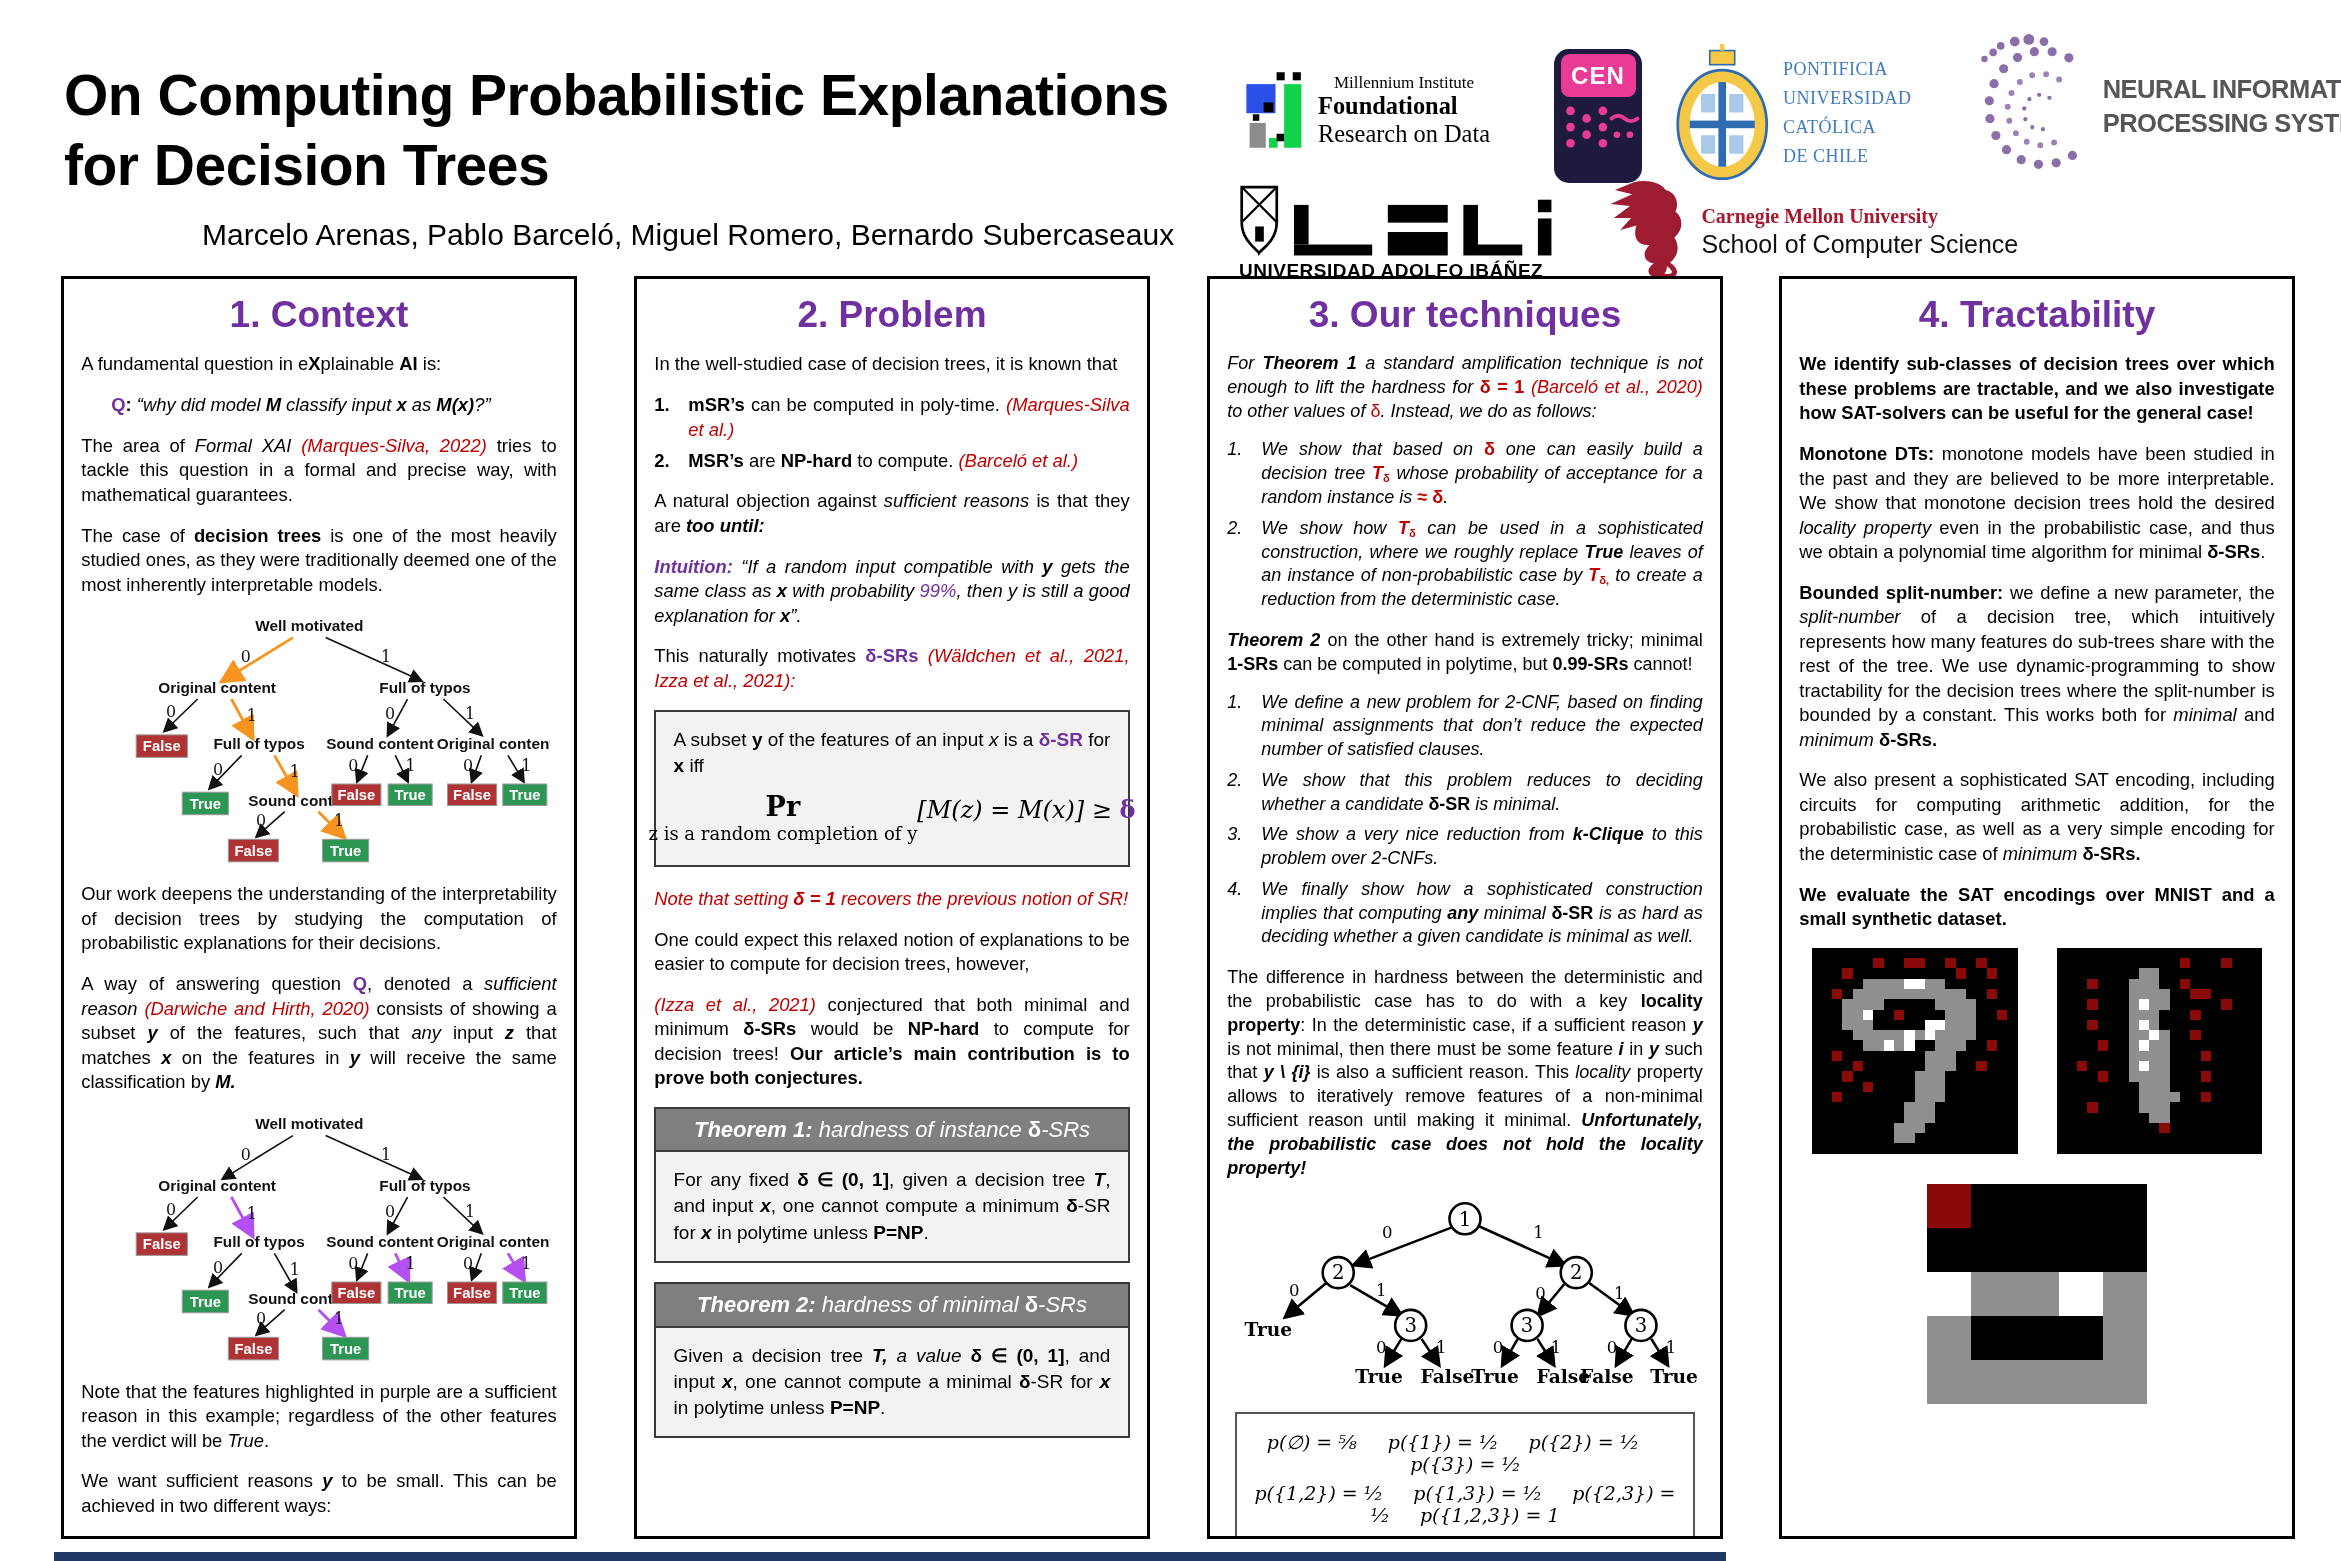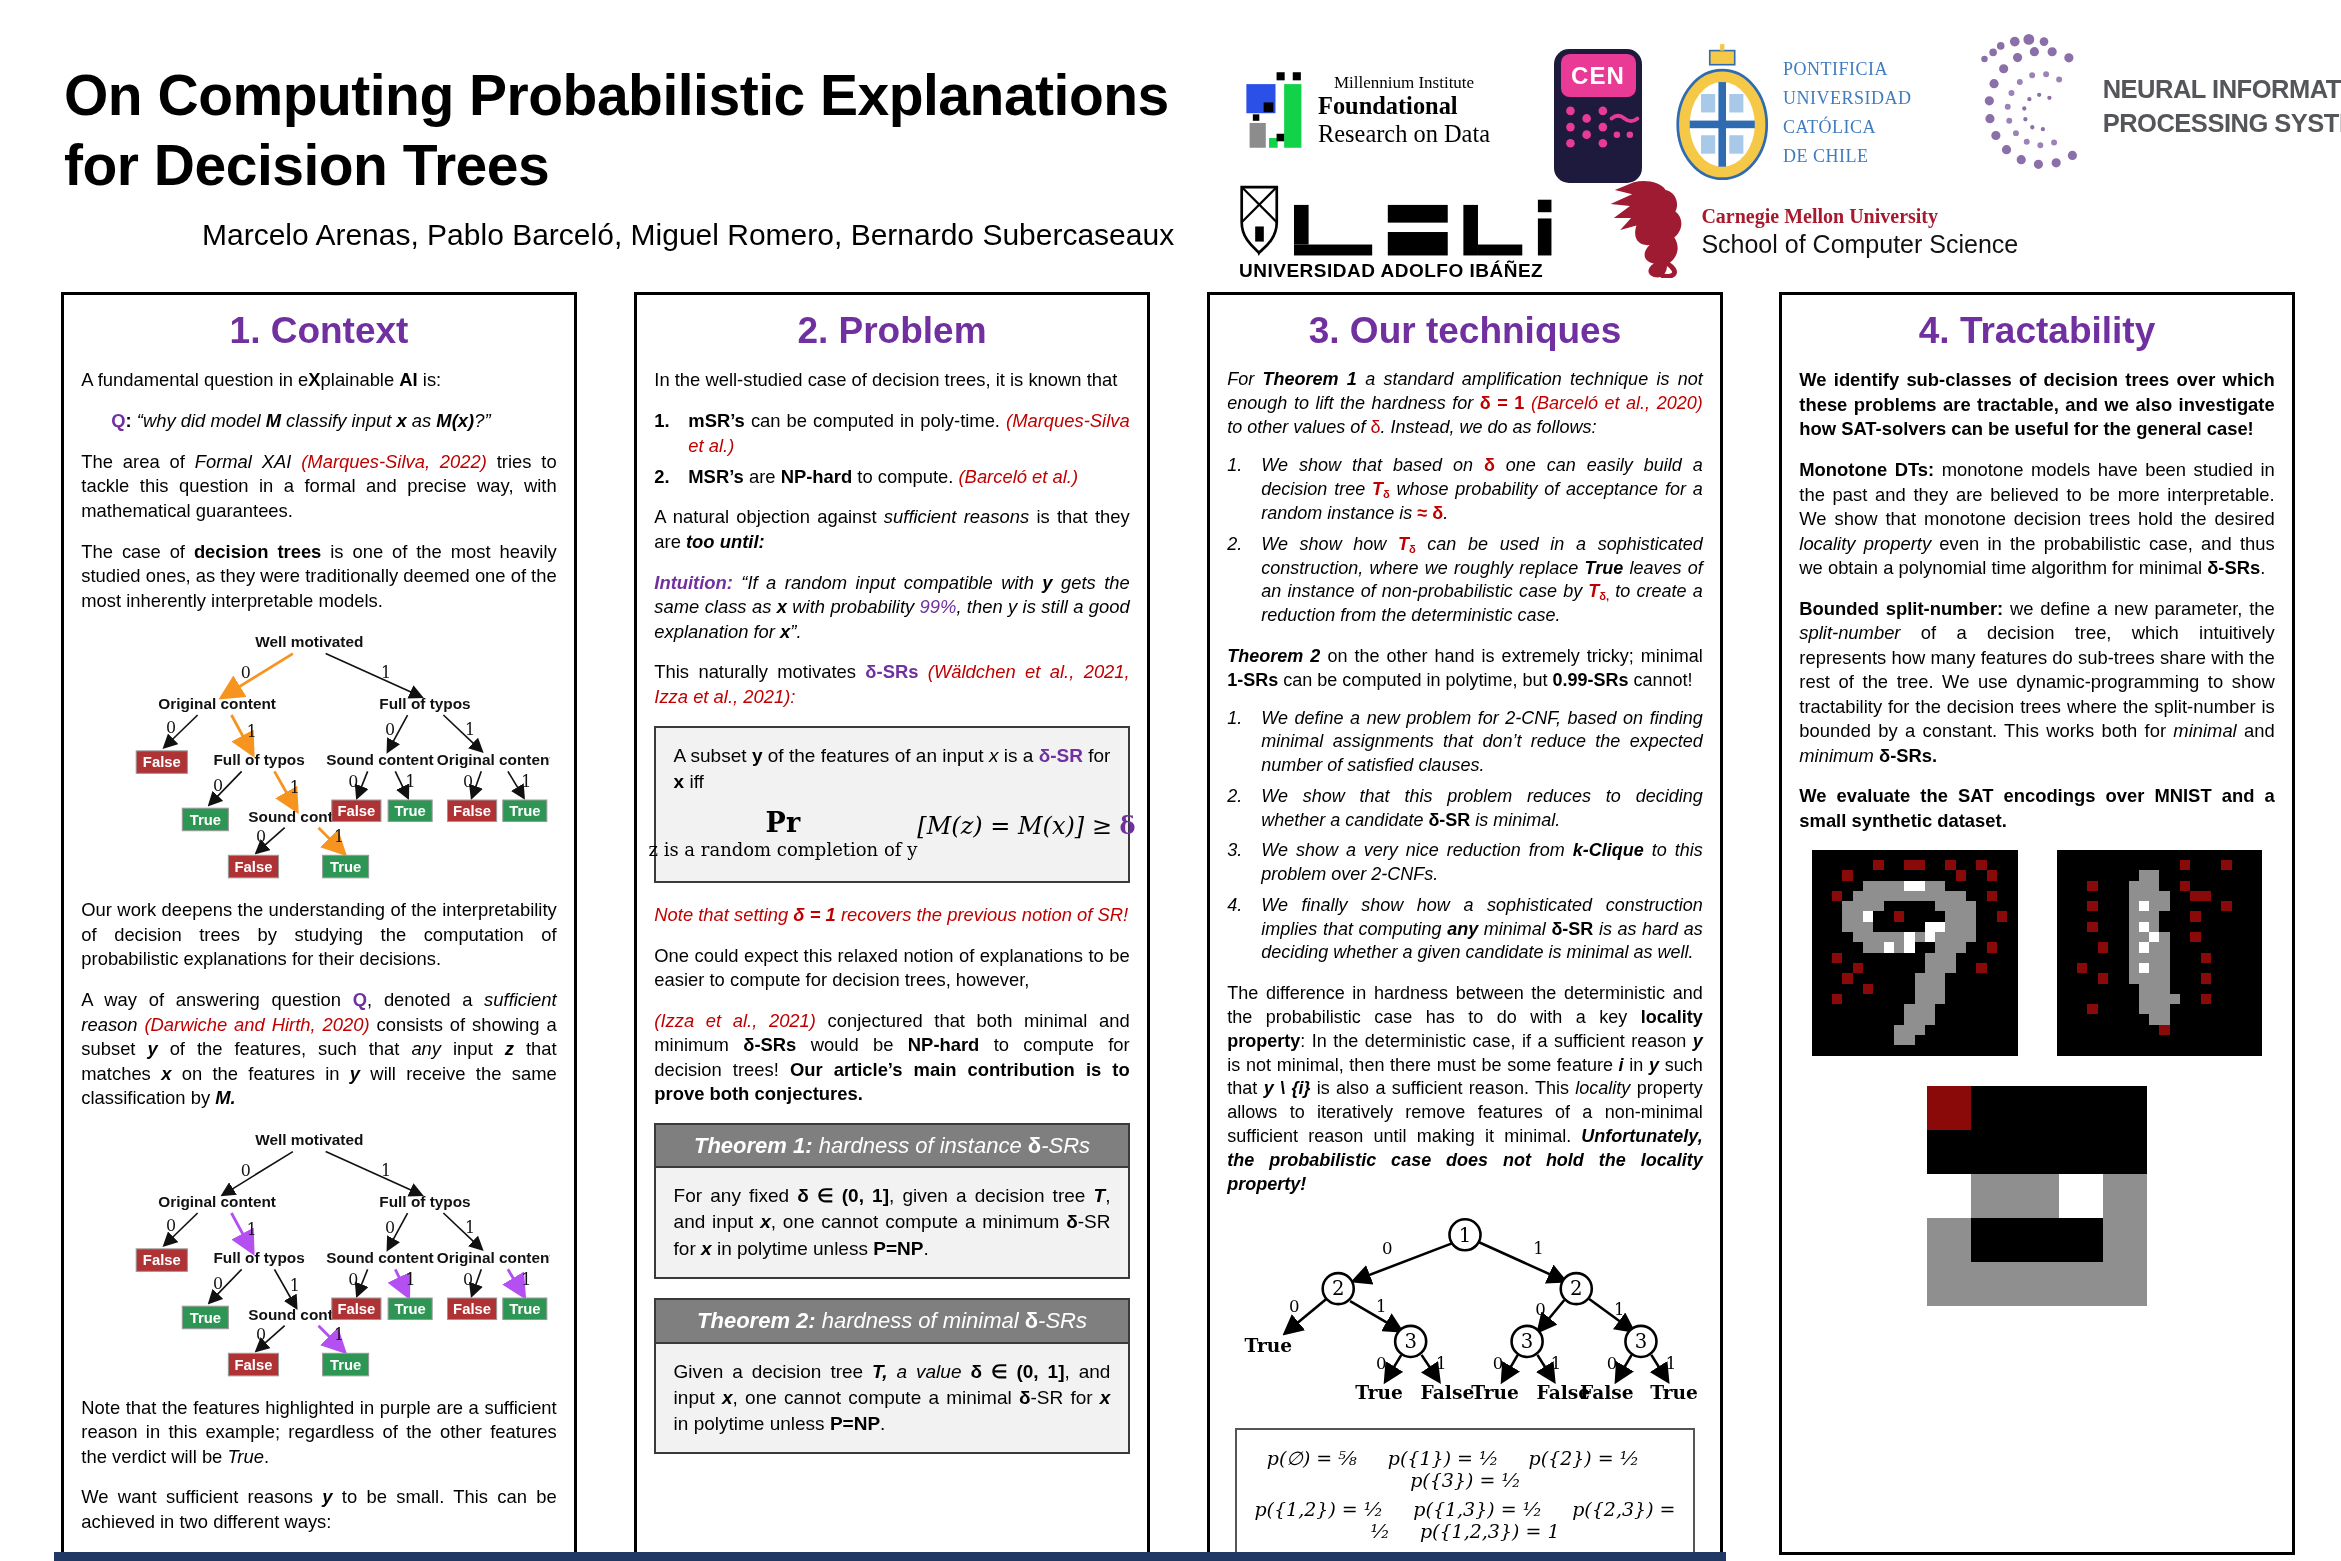--- a/index.html
+++ b/index.html
@@ -27,21 +27,21 @@
   .neurips-text{color:#55565A;font-size:25.5px;font-weight:bold;line-height:1.3;letter-spacing:-0.5px;white-space:nowrap;}
   .logo-uai{left:1239px;top:184px;flex-direction:column;align-items:flex-start;}
   .uai-row{display:flex;align-items:flex-end;gap:14px;}
   .uai-text{font-size:19px;font-weight:bold;letter-spacing:0.5px;margin-top:4.3px;white-space:nowrap;}
   .logo-cmu{left:1604px;top:178px;gap:5.4px;align-items:flex-start;}
   .cmu-text{margin-top:26px;line-height:1.25;}
   .cmu-l1{color:#A6192E;font-family:"Liberation Serif",serif;font-weight:bold;font-size:20px;}
   .cmu-l2{color:#111;font-size:25px;}
 
   
-  .col{position:absolute;top:292px;width:516px;height:1263px;border:3.8px solid #000;box-sizing:border-box;
+  .col{position:absolute;top:276px;width:516px;height:1263px;border:3.8px solid #000;box-sizing:border-box;
        background:#fff;padding:8.7px 17.3px;overflow:hidden;}
   #col1{left:61px;} #col2{left:634px;} #col3{left:1207px;} #col4{left:1779px;}
   .col-heading{font-size:37px;font-weight:bold;color:#7030A0;text-align:center;margin:6.5px 0 16.3px;}
   .para{font-size:18.4px;line-height:1.33;text-align:justify;margin:0 0 16.3px;}
   #col3 .para{font-size:18px;margin-bottom:14px;}
   .q-line{padding-left:30px;text-align:left;}
   .f-b{font-weight:bold;}
   .f-i{font-style:italic;}
   .f-r{color:#C00000;}
   .f-p{color:#7030A0;}
@@ -516,20 +516,21 @@
     <div class="probline">p(∅) = ⁵⁄₈   p({1}) = ¹⁄₂   p({2}) = ¹⁄₂   p({3}) = ¹⁄₂</div>
     <div class="probline">p({1,2}) = ¹⁄₂   p({1,3}) = ¹⁄₂   p({2,3}) = ¹⁄₂   p({1,2,3}) = 1</div>
   </div>
 </div>
 
 <div class="col" id="col4">
   <div class="col-heading">4. Tractability</div>
   <p class="para"><span class="f-b">We identify sub-classes of decision trees over which these problems are tractable, and we also investigate how SAT-solvers can be useful for the general case!</span></p>
   <p class="para"><span class="f-b">Monotone DTs:</span><span> monotone models have been studied in the past and they are believed to be more interpretable. We show that monotone decision trees hold the desired </span><span class="f-i">locality property</span><span> even in the probabilistic case, and thus we obtain a polynomial time algorithm for minimal </span><span class="f-b">δ-SRs</span><span>.</span></p>
   <p class="para"><span class="f-b">Bounded split-number:</span><span> we define a new parameter, the </span><span class="f-i">split-number</span><span> of a decision tree, which intuitively represents how many features do sub-trees share with the rest of the tree. We use dynamic-programming to show tractability for the decision trees where the split-number is bounded by a constant. This works both for </span><span class="f-i">minimal</span><span> and </span><span class="f-i">minimum</span><span class="f-b"> δ-SRs.</span></p>
+  <p class="para"><span>We also present a sophisticated SAT encoding, including circuits for computing arithmetic addition, for the probabilistic case, as well as a very simple encoding for the deterministic case of </span><span class="f-i">minimum</span><span class="f-b"> δ-SRs.</span></p>
   <p class="para"><span class="f-b">We evaluate the SAT encodings over MNIST and a small synthetic dataset.</span></p>
 
   <div class="mnist-row">
     <div class="pix" style="grid-template-columns: repeat(20, 10.3px); grid-auto-rows: 10.3px;">
         <div style="background: rgb(0, 0, 0);"></div>
         <div style="background: rgb(0, 0, 0);"></div>
         <div style="background: rgb(0, 0, 0);"></div>
         <div style="background: rgb(0, 0, 0);"></div>
         <div style="background: rgb(0, 0, 0);"></div>
         <div style="background: rgb(0, 0, 0);"></div>

